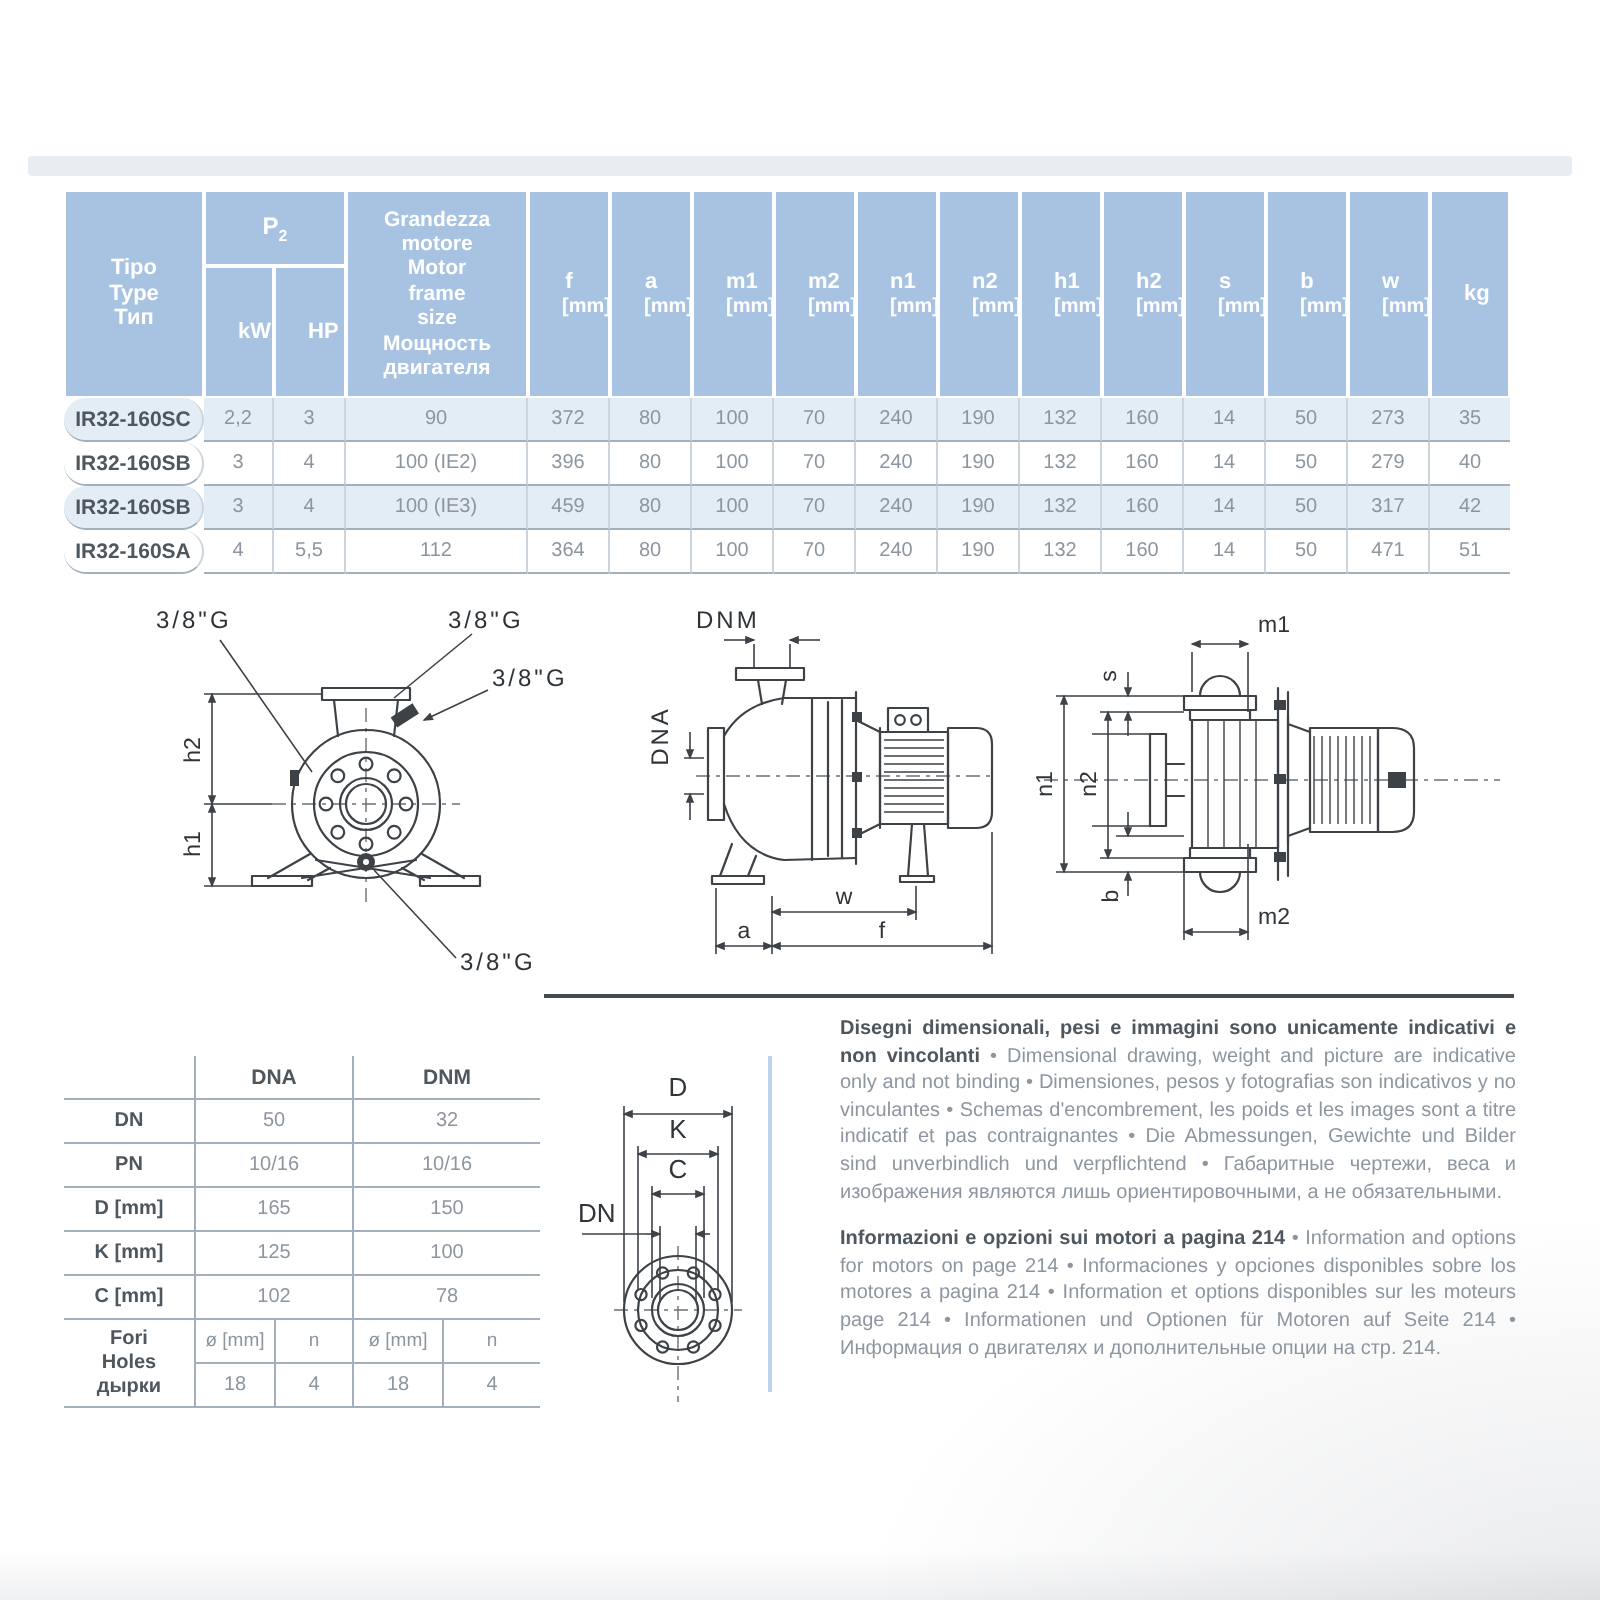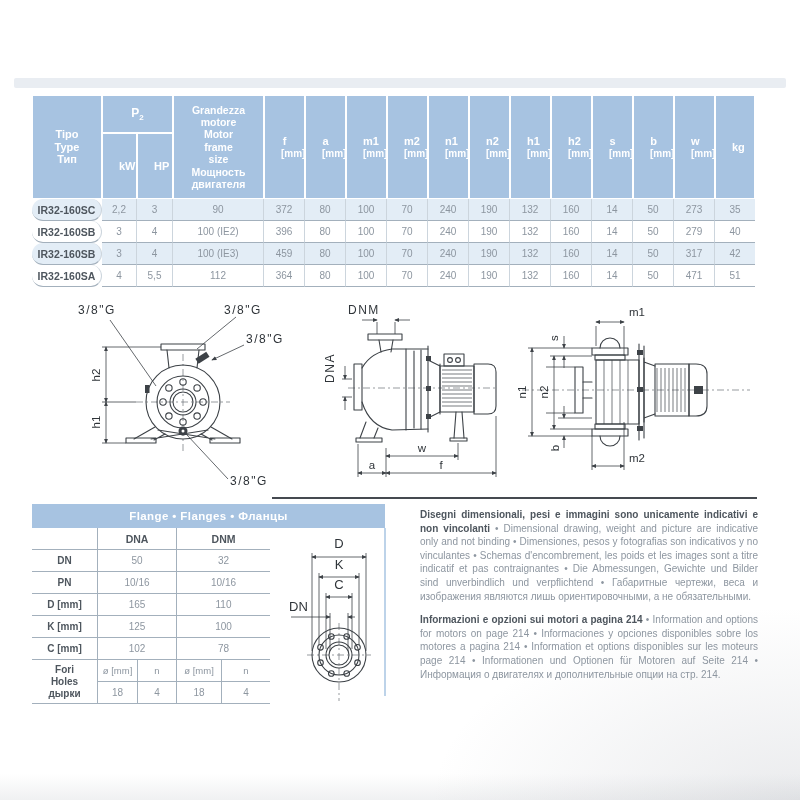--- a/index.html
+++ b/index.html
@@ -371,23 +371,20 @@
       <text class="dt" x="121" y="20">m1</text>
       <text class="dt" transform="rotate(-90 46 42)" x="46" y="46" text-anchor="middle">s</text>
       <text class="dt" transform="rotate(-90 14 96)" x="14" y="100" text-anchor="middle">n1</text>
       <text class="dt" transform="rotate(-90 36 96)" x="36" y="100" text-anchor="middle">n2</text>
       <text class="dt" transform="rotate(-90 47 152)" x="47" y="156" text-anchor="middle">b</text>
       <text class="dt" x="121" y="166">m2</text>
     </g>
   </svg>
 
   <div class="rule"></div>
-  <div class="fband">
-      <span>Flange • Flanges • Фланцы</span>
-    </div>
   <div class="fborder"></div>
 
   <table class="flange">
     <colgroup>
       <col style="width:66px">
         <col style="width:40px">
         <col style="width:39px">
         <col style="width:45px">
         <col style="width:48px">
     </colgroup>
@@ -403,21 +400,21 @@
       <td class="val nr" colspan="2">32</td>
     </tr>
     <tr>
       <td class="lab">PN</td>
       <td class="val" colspan="2">10/16</td>
       <td class="val nr" colspan="2">10/16</td>
     </tr>
     <tr>
       <td class="lab">D [mm]</td>
       <td class="val" colspan="2">165</td>
-      <td class="val nr" colspan="2">110</td>
+      <td class="val nr" colspan="2">150</td>
     </tr>
     <tr>
       <td class="lab">K [mm]</td>
       <td class="val" colspan="2">125</td>
       <td class="val nr" colspan="2">100</td>
     </tr>
     <tr>
       <td class="lab">C [mm]</td>
       <td class="val" colspan="2">102</td>
       <td class="val nr" colspan="2">78</td>

